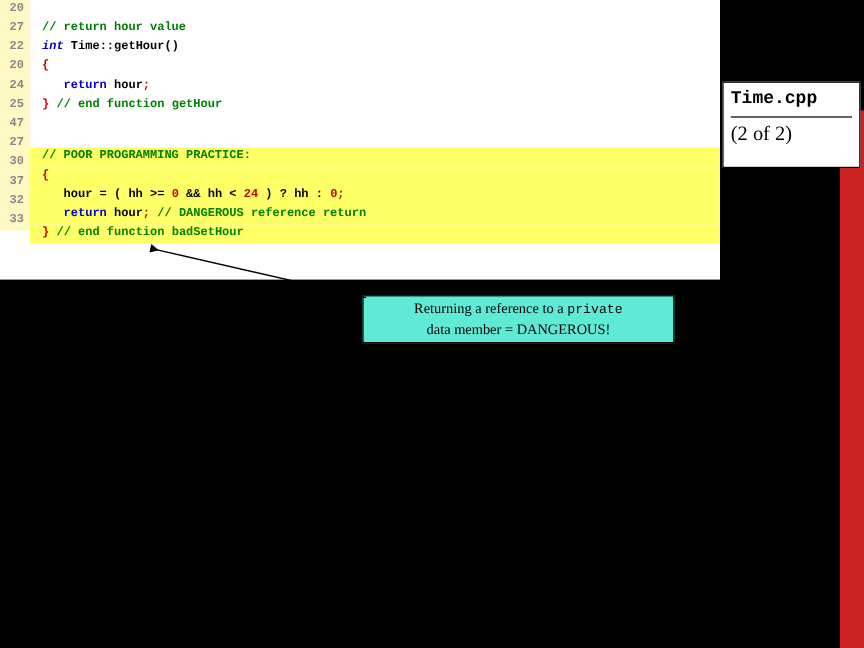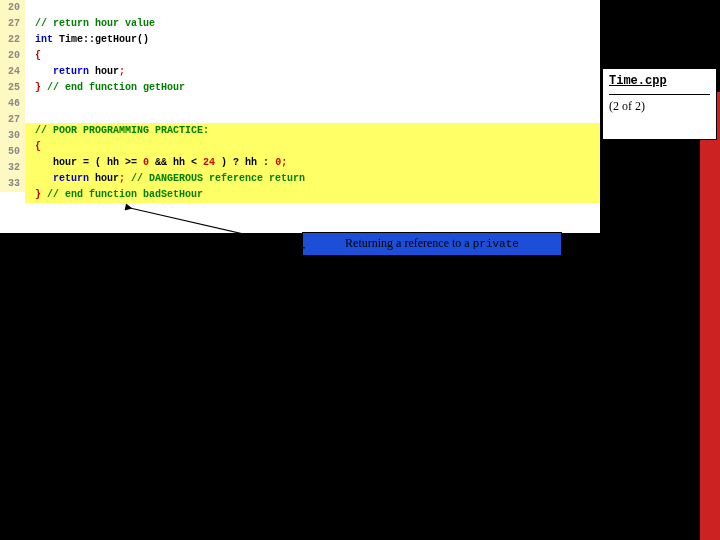--- a/index.html
+++ b/index.html
@@ -51,59 +51,58 @@
   }
   .code {
     flex: 1;
     padding-left: 4px;
     white-space: pre;
     font-weight: bold;
   }
   .hl .code { background: #ffff66; margin-top: 22px; }
   .tok-comment { color: #008000; }
   .tok-keyword { color: #0000cc; }
-  .tok-type { color: #0000cc; }
+  .tok-type { color: #0000cc; font-style: italic; }
   .tok-ident { color: #000; }
   .tok-punct { color: #c00; }
   .tok-num { color: #c00; }
   .tok-op { color: #000; }
 
   .file-box {
     position: absolute;
     top: 68px;
     left: 602px;
     width: 115px;
     height: 72px;
     background: #fff;
     border: 1px solid #000;
     padding: 5px 6px;
     font-size: 12px;
   }
   .file-name {
     font-family: "Courier New", monospace;
     font-weight: bold;
-    font-size: 12px;
-    text-decoration: underline;
+    font-size: 15px;
   }
   .file-sep {
     border: none;
     border-top: 1px solid #000;
     margin: 6px 0 4px 0;
   }
   .page-num {
     font-family: "Times New Roman", serif;
-    font-size: 12px;
+    font-size: 17px;
   }
 
   .annotation {
     position: absolute;
-    top: 232px;
+    top: 246px;
     left: 302px;
     width: 260px;
-    background: #1d4ed8;
+    background: #5eead4;
     border: 1px solid #000;
     padding: 3px 6px;
     font-family: "Times New Roman", serif;
     font-size: 12px;
     text-align: center;
     line-height: 15px;
   }
   .annotation .mono { font-family: "Courier New", monospace; font-size: 11px; }
 
   .arrow {
@@ -137,53 +136,54 @@
       </div>
       <div class="code-line">
         <div class="ln">24</div>
         <div class="code"><span>    </span><span class="tok-keyword">return</span><span class="tok-ident"> hour</span><span class="tok-punct">;</span></div>
       </div>
       <div class="code-line">
         <div class="ln">25</div>
         <div class="code"><span> </span><span class="tok-punct">}</span><span> </span><span class="tok-comment">// end function getHour</span></div>
       </div>
       <div class="code-line">
-        <div class="ln">46</div>
+        <div class="ln">47</div>
         <div class="code"></div>
       </div>
       <div class="code-line hl">
         <div class="ln">27</div>
         <div class="code"><span class="tok-comment"> // POOR PROGRAMMING PRACTICE:</span></div>
       </div>
       <div class="code-line hl">
         <div class="ln">30</div>
         <div class="code"><span> </span><span class="tok-punct">{</span></div>
       </div>
       <div class="code-line hl">
-        <div class="ln">50</div>
+        <div class="ln">37</div>
         <div class="code"><span class="tok-ident">    hour = ( hh &gt;= </span><span class="tok-num">0</span><span> </span><span class="tok-op">&amp;&amp;</span><span class="tok-ident"> hh &lt; </span><span class="tok-num">24</span><span class="tok-ident"> ) ? hh : </span><span class="tok-num">0</span><span class="tok-punct">;</span></div>
       </div>
       <div class="code-line hl">
         <div class="ln">32</div>
         <div class="code"><span>    </span><span class="tok-keyword">return</span><span class="tok-ident"> hour</span><span class="tok-punct">;</span><span> </span><span class="tok-comment">// DANGEROUS reference return</span></div>
       </div>
       <div class="code-line hl">
         <div class="ln">33</div>
         <div class="code"><span> </span><span class="tok-punct">}</span><span> </span><span class="tok-comment">// end function badSetHour</span></div>
       </div>
     </div>
 
   <div class="file-box">
     <div class="file-name">Time.cpp</div>
     <hr class="file-sep">
     <div class="page-num">(2 of 2)</div>
   </div>
 
   <div class="annotation">
     <span>Returning a reference to a </span><span class="mono">private</span><br>
+    <span>data member = DANGEROUS!</span>
   </div>
 
   <svg class="arrow" style="left:100px; top:200px; width:240px; height:60px;">
     <defs>
       <marker id="ah" markerWidth="8" markerHeight="8" refX="2" refY="3" orient="auto">
         <path d="M6,0 L0,3 L6,6 Z" fill="#000"></path>
       </marker>
     </defs>
     <line x1="205" y1="48" x2="30" y2="8" stroke="#000" stroke-width="1.2" marker-end="url(#ah)"></line>
   </svg>

